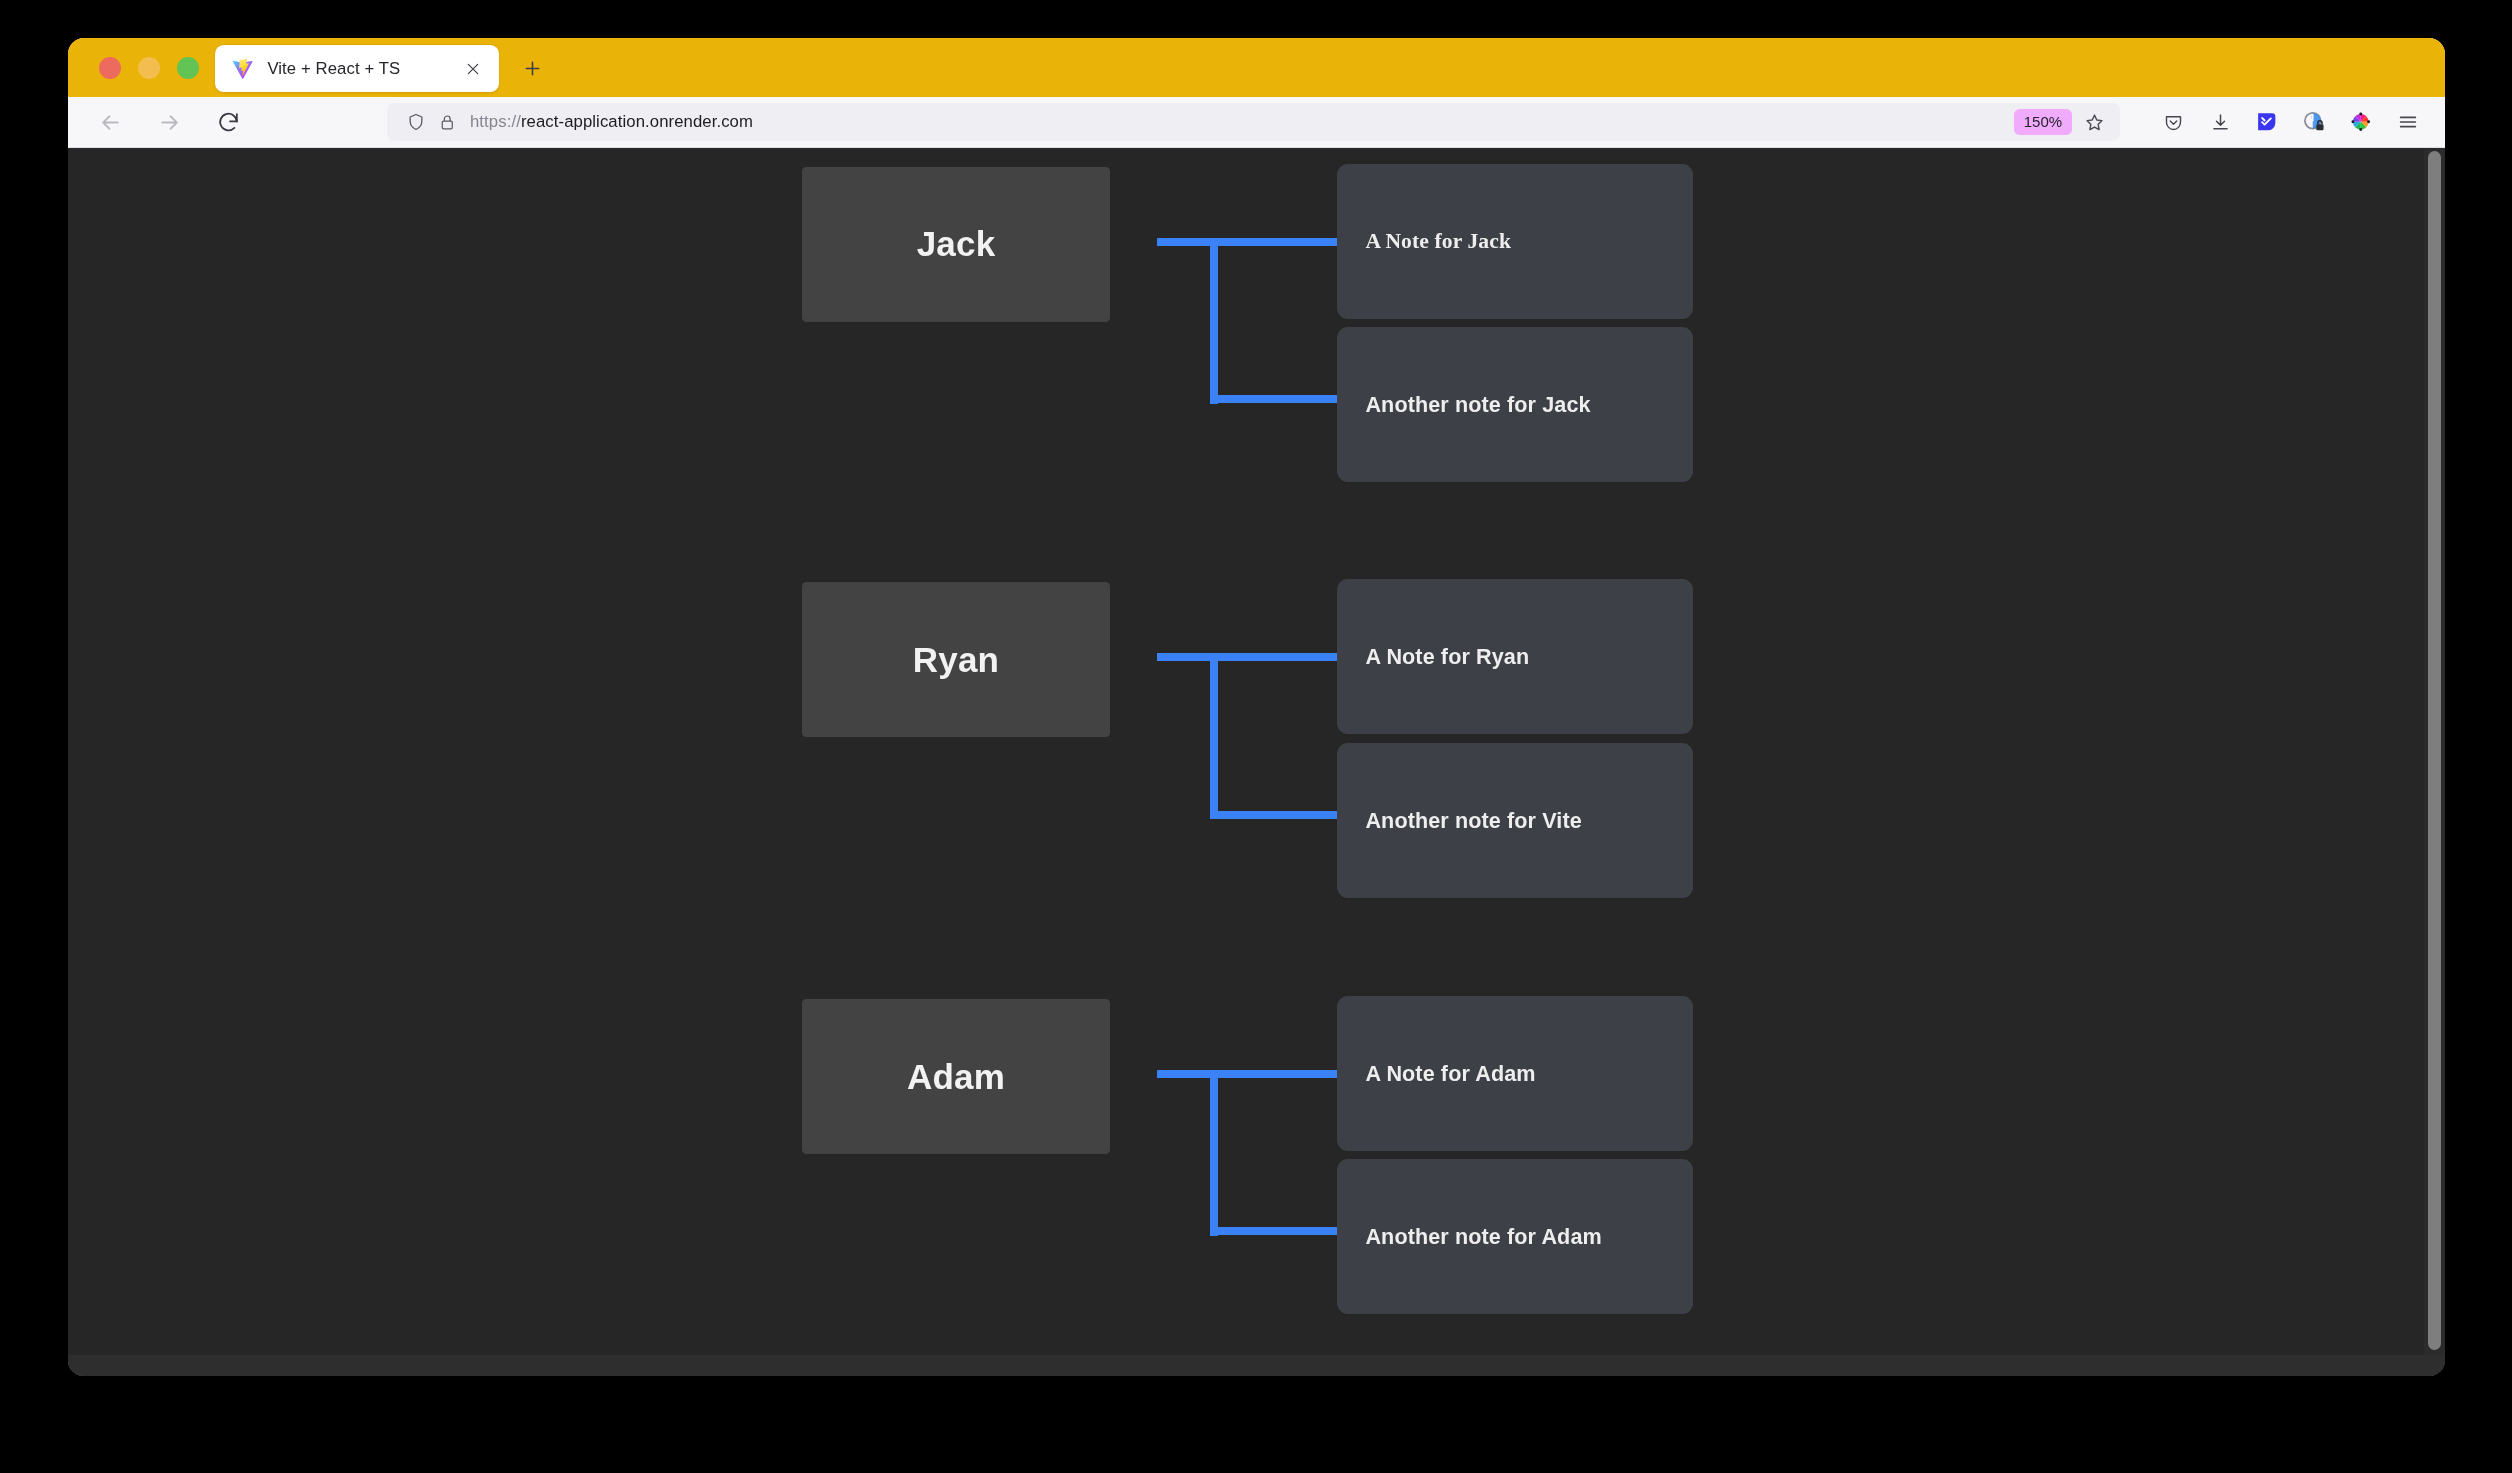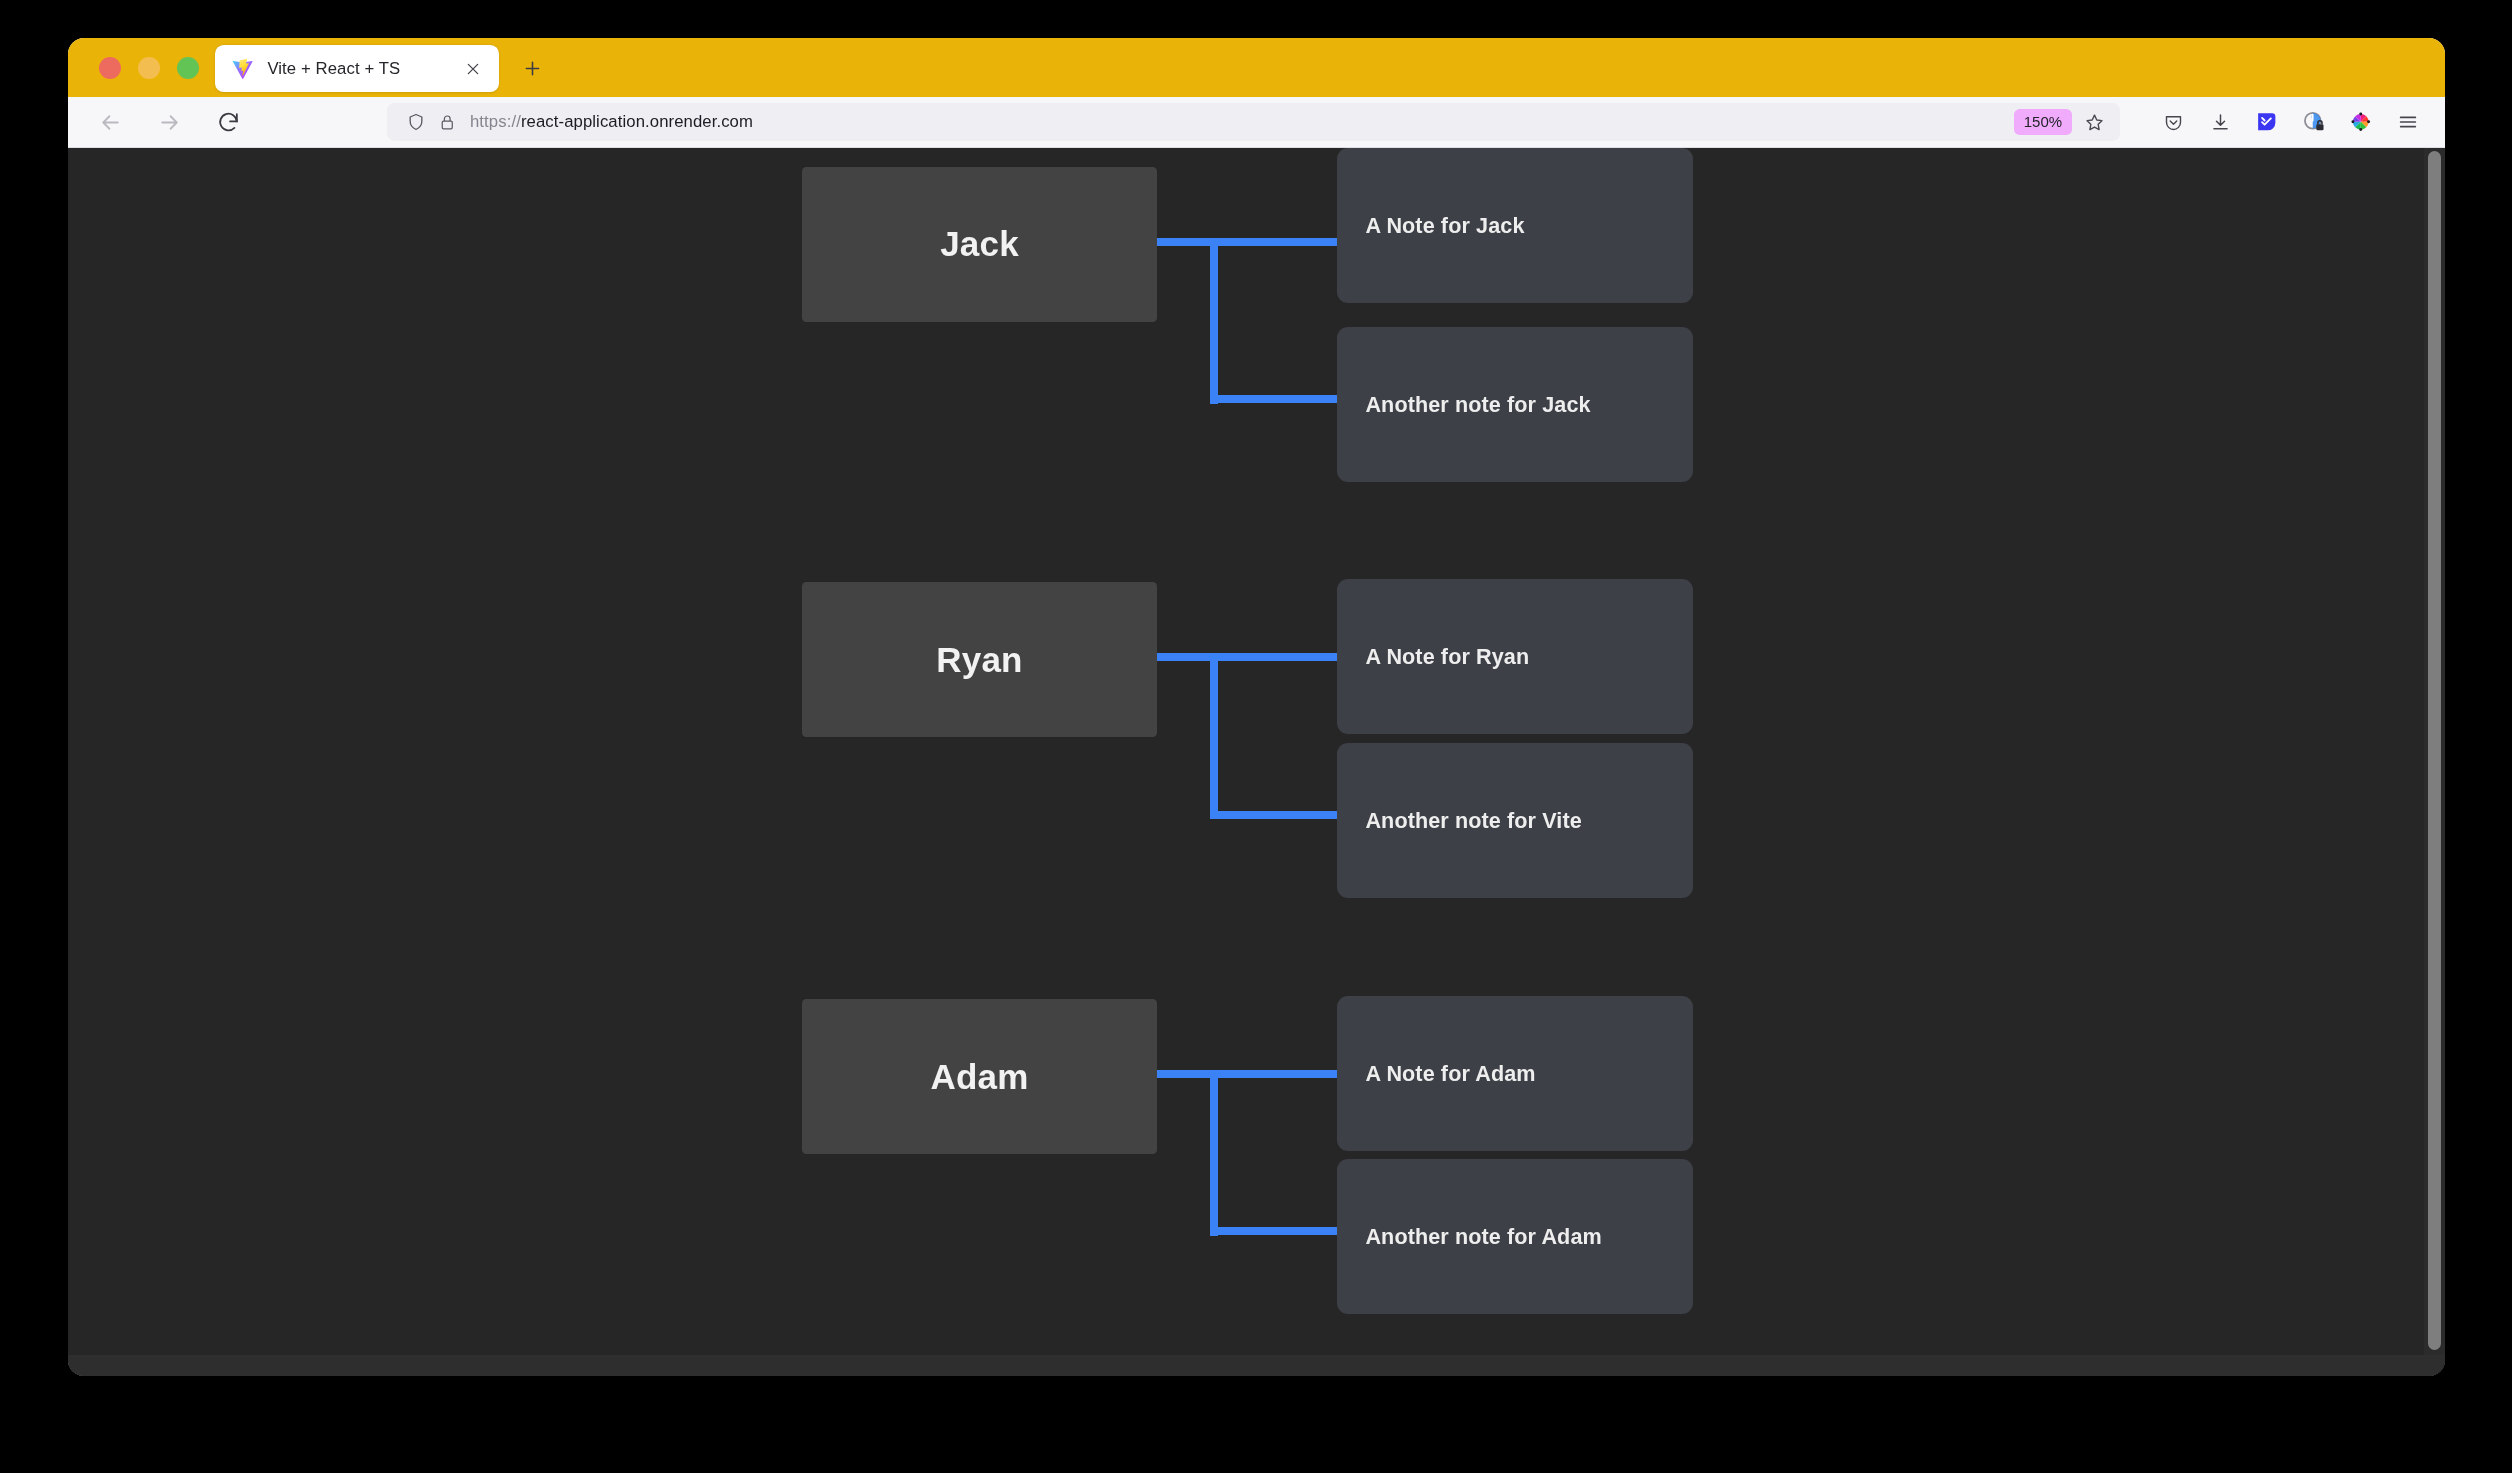--- a/index.html
+++ b/index.html
@@ -178,21 +178,21 @@
     position: absolute;
     left: 0; top: 0;
     width: 100%;
     height: 100%;
   }
 
   .tree-group { position: absolute; left: 0; top: 0; }
 
   .person-card {
     position: absolute;
-    width: 355px;
+    width: 308px;
     height: 155px;
     background: #434343;
     border-radius: 4.3px;
     display: flex;
     align-items: center;
     justify-content: center;
   }
   .person-label {
     font-size: 35px;
     font-weight: bold;
@@ -393,21 +393,21 @@
     <div id="tree">
 
       <div class="tree-group">
         <div class="person-card" style="left:734px; top:18.5px;">
           <span class="person-label">Jack</span>
         </div>
         <div class="connector" style="left:1089px; top:90px; width:91px; height:8px;"></div>
         <div class="connector" style="left:1089px; top:90px; width:273px; height:8px;"></div>
         <div class="connector" style="left:1142px; top:90px; width:8px; height:166px;"></div>
         <div class="connector" style="left:1142px; top:247px; width:220px; height:8px;"></div>
-        <div class="note-card" style="left:1269px; top:0;">
+        <div class="note-card" style="left:1269px; top:16px;font-family:Liberation Serif, serif;">
           <span class="note-label">A Note for Jack</span>
         </div>
         <div class="note-card" style="left:1269px; top:179px;">
           <span class="note-label">Another note for Jack</span>
         </div>
       </div>
 
       <div class="tree-group">
         <div class="person-card" style="left:734px; top:434px;">
           <span class="person-label">Ryan</span>

